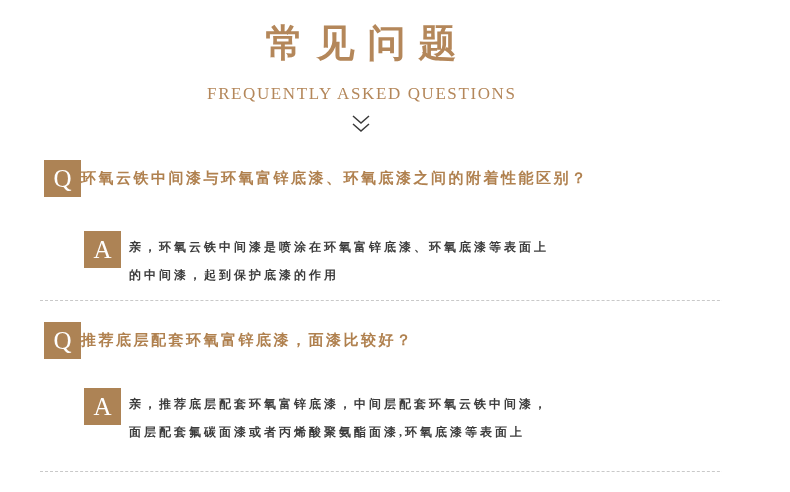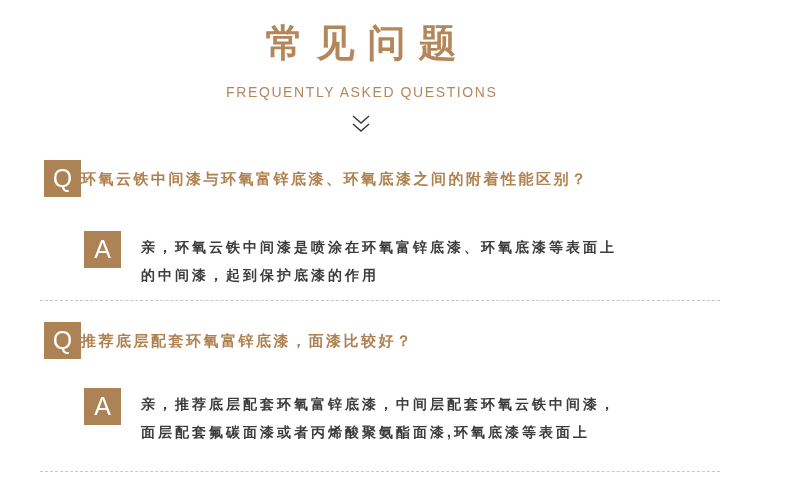--- a/index.html
+++ b/index.html
@@ -2,41 +2,41 @@
 <html style="--accent-brown: #ad8355; --title-brown: #b4875a; --question-brown: #b0814f; --answer-gray: #3c3c3c; --divider-gray: #c9c9c9; --chevron-dark: #3a3a3a;"><head>
 <meta charset="utf-8">
 <style>
   html, body { margin: 0; padding: 0; background: #ffffff; }
   .canvas {
     position: relative;
     width: 722px;
     height: 492px;
     background: #ffffff;
     overflow: hidden;
-    font-family: Liberation Sans, sans-serif;
+    font-family: Liberation Serif, serif;
   }
 
   
   .title {
     position: absolute;
     top: 20px; left: 0; right: 0;
     margin: 0;
     text-align: center;
     font-size: 38px;
     font-weight: bold;
     line-height: 46px;
     color: var(--title-brown, #b4875a);
     letter-spacing: 13px;
     padding-left: 13px; 
   }
   .subtitle {
     position: absolute;
     top: 84px; left: 0; right: 0;
     text-align: center;
-    font-size: 14px;
+    font-size: 17px;
     letter-spacing: 1.6px;
     padding-left: 1.6px;
     color: var(--title-brown, #b4875a);
   }
   .chevron {
     position: absolute;
     top: 114px; left: 50%;
     transform: translateX(-50%);
     width: 22px; height: 20px;
   }
@@ -55,23 +55,23 @@
   }
   .q-text {
     font-size: 15px;
     font-weight: bold;
     letter-spacing: 2.5px;
     line-height: 37px;
     color: var(--question-brown, #b0814f);
     white-space: nowrap;
   }
   .a-text {
-    margin-left: 20px;
+    margin-left: 8px;
     padding-top: 2px;
-    font-size: 14px;
+    font-size: 12px;
     font-weight: bold;
     letter-spacing: 3px;
     line-height: 28px;
     color: var(--answer-gray, #3c3c3c);
     white-space: pre-line;
     max-width: 610px;
   }
 
   .q1 { top: 160px; left: 44px; }
   .a1 { top: 231px; left: 84px; }

